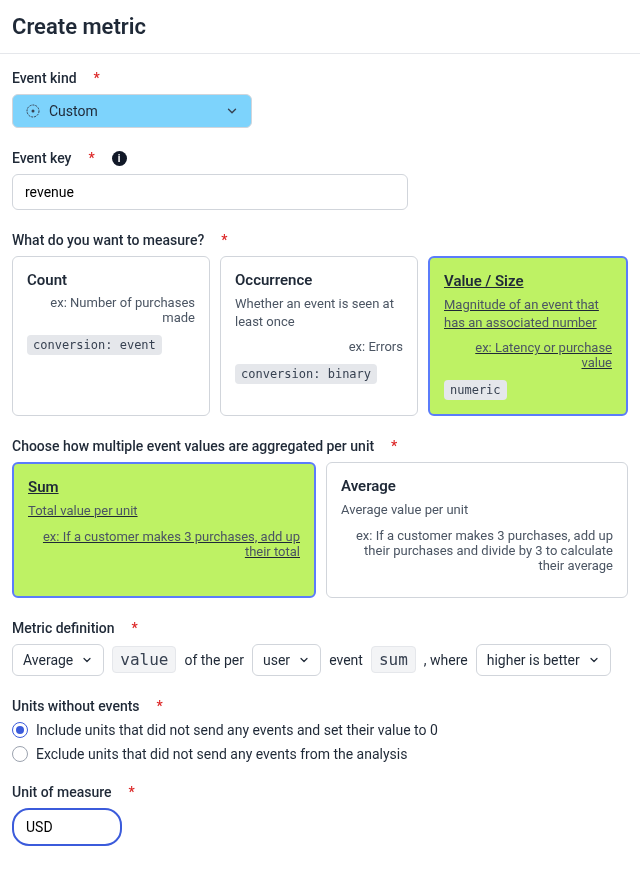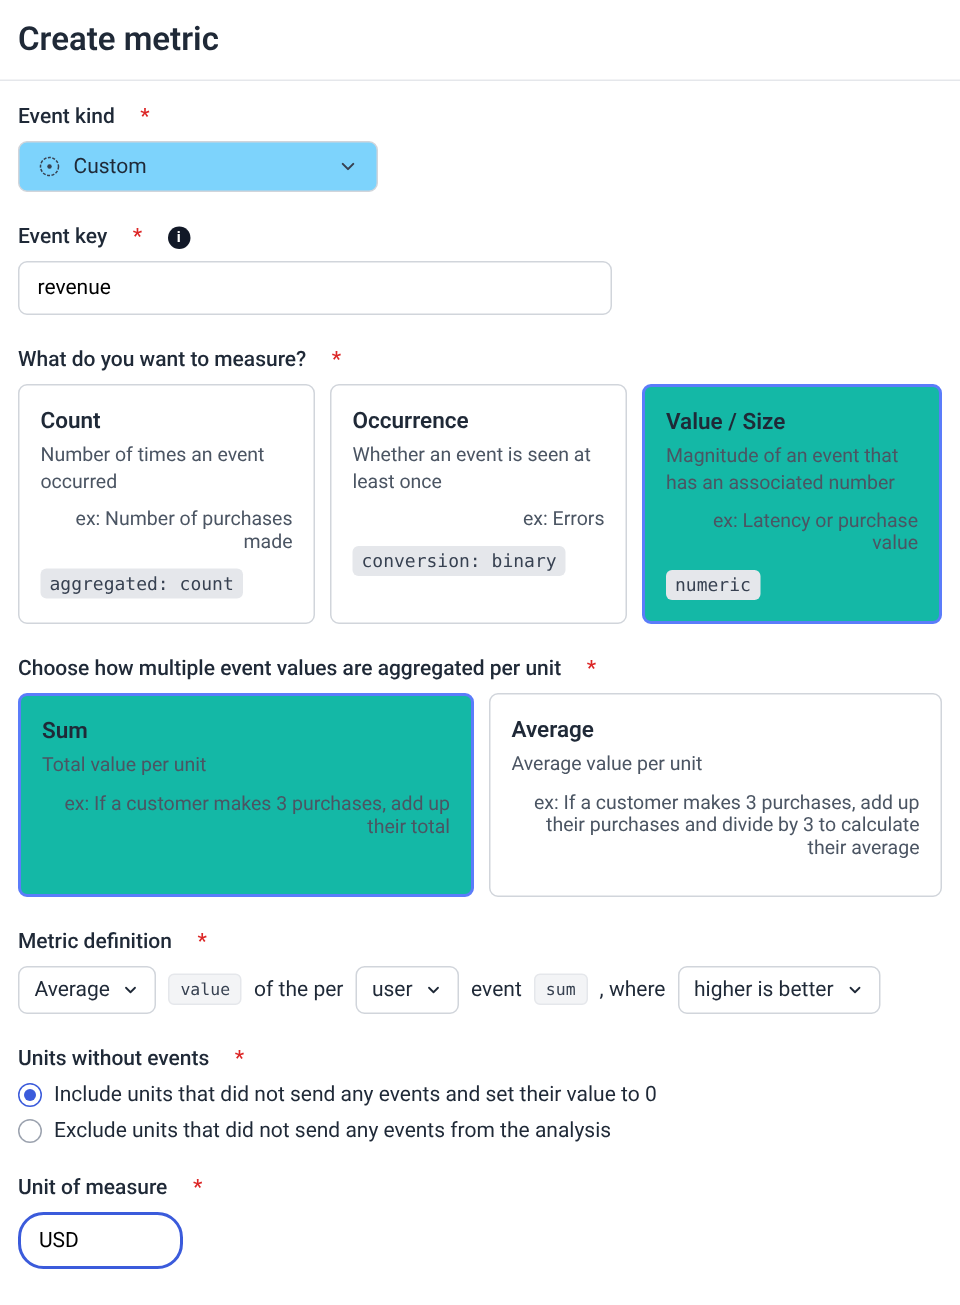--- a/index.html
+++ b/index.html
@@ -82,21 +82,22 @@
   .card {
     flex: 1;
     border: 1px solid #d1d5db;
     border-radius: 6px;
     padding: 14px 14px 14px 14px;
     cursor: pointer;
     background: #fff;
   }
   .card.selected {
     border: 2px solid #5b7cfa;
-    background: #14b8a6;
+    background: #bef264;
+    text-decoration: underline;
   }
   .card-title { font-weight: 600; margin-bottom: 6px; font-size: 15px; }
   .card-desc { font-size: 13px; color: #4b5563; margin-bottom: 8px; line-height: 1.4; }
   .card-ex { font-size: 13px; color: #4b5563; margin-bottom: 10px; text-align: right; }
   .tag {
     display: inline-block;
     background: #e5e7eb;
     color: #374151;
     font-family: ui-monospace, SFMono-Regular, Menlo, monospace;
     font-size: 12px;
@@ -109,21 +110,21 @@
     flex-wrap: wrap;
     gap: 8px;
     font-size: 14px;
   }
   .chip {
     display: inline-block;
     background: #f3f4f6;
     border: 1px solid #e5e7eb;
     color: #374151;
     font-family: ui-monospace, SFMono-Regular, Menlo, monospace;
-    font-size: 11px;
+    font-size: 16px;
     padding: 3px 7px;
     border-radius: 4px;
     text-align: center;
   }
   .radio-row {
     display: flex;
     align-items: center;
     gap: 8px;
     margin-bottom: 8px;
     cursor: pointer;
@@ -184,23 +185,22 @@
   </div>
 
   <div class="field">
     <div class="label">
       <span>What do you want to measure?</span>
       <span class="req">*</span>
     </div>
     <div class="cards">
       <div class="card">
         <div class="card-title">Count</div>
-        <div class="card-desc">Number of times an event occurred</div>
         <div class="card-ex">ex: Number of purchases made</div>
-        <span class="tag">aggregated: count</span>
+        <span class="tag">conversion: event</span>
       </div>
       <div class="card">
         <div class="card-title">Occurrence</div>
         <div class="card-desc">Whether an event is seen at least once</div>
         <div class="card-ex">ex: Errors</div>
         <span class="tag">conversion: binary</span>
       </div>
       <div class="card selected">
         <div class="card-title">Value / Size</div>
         <div class="card-desc">Magnitude of an event that has an associated number</div>

